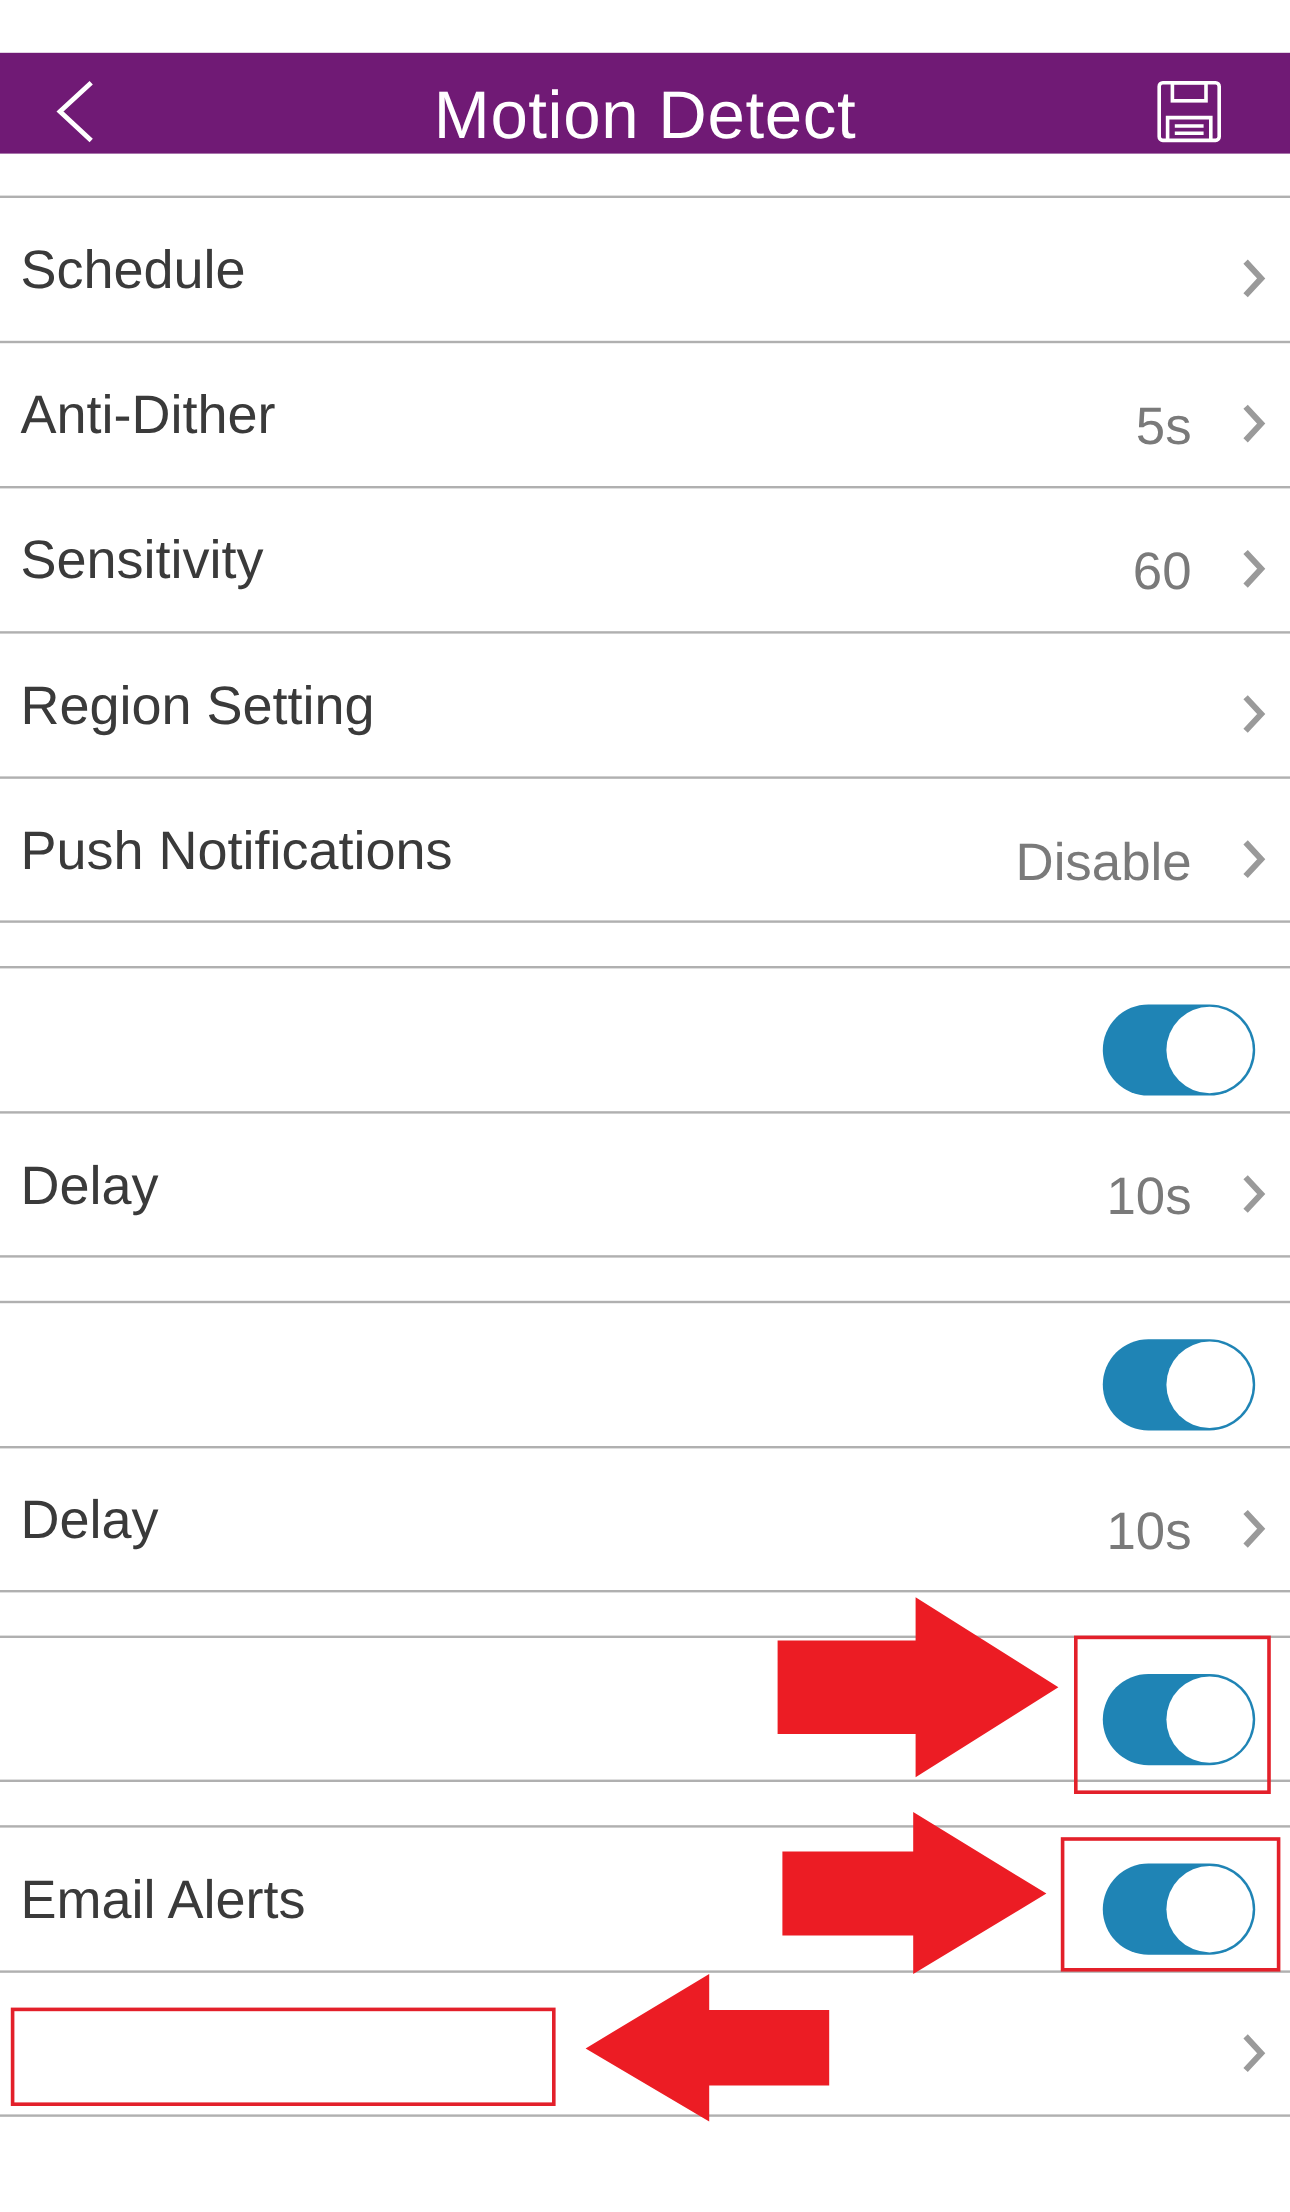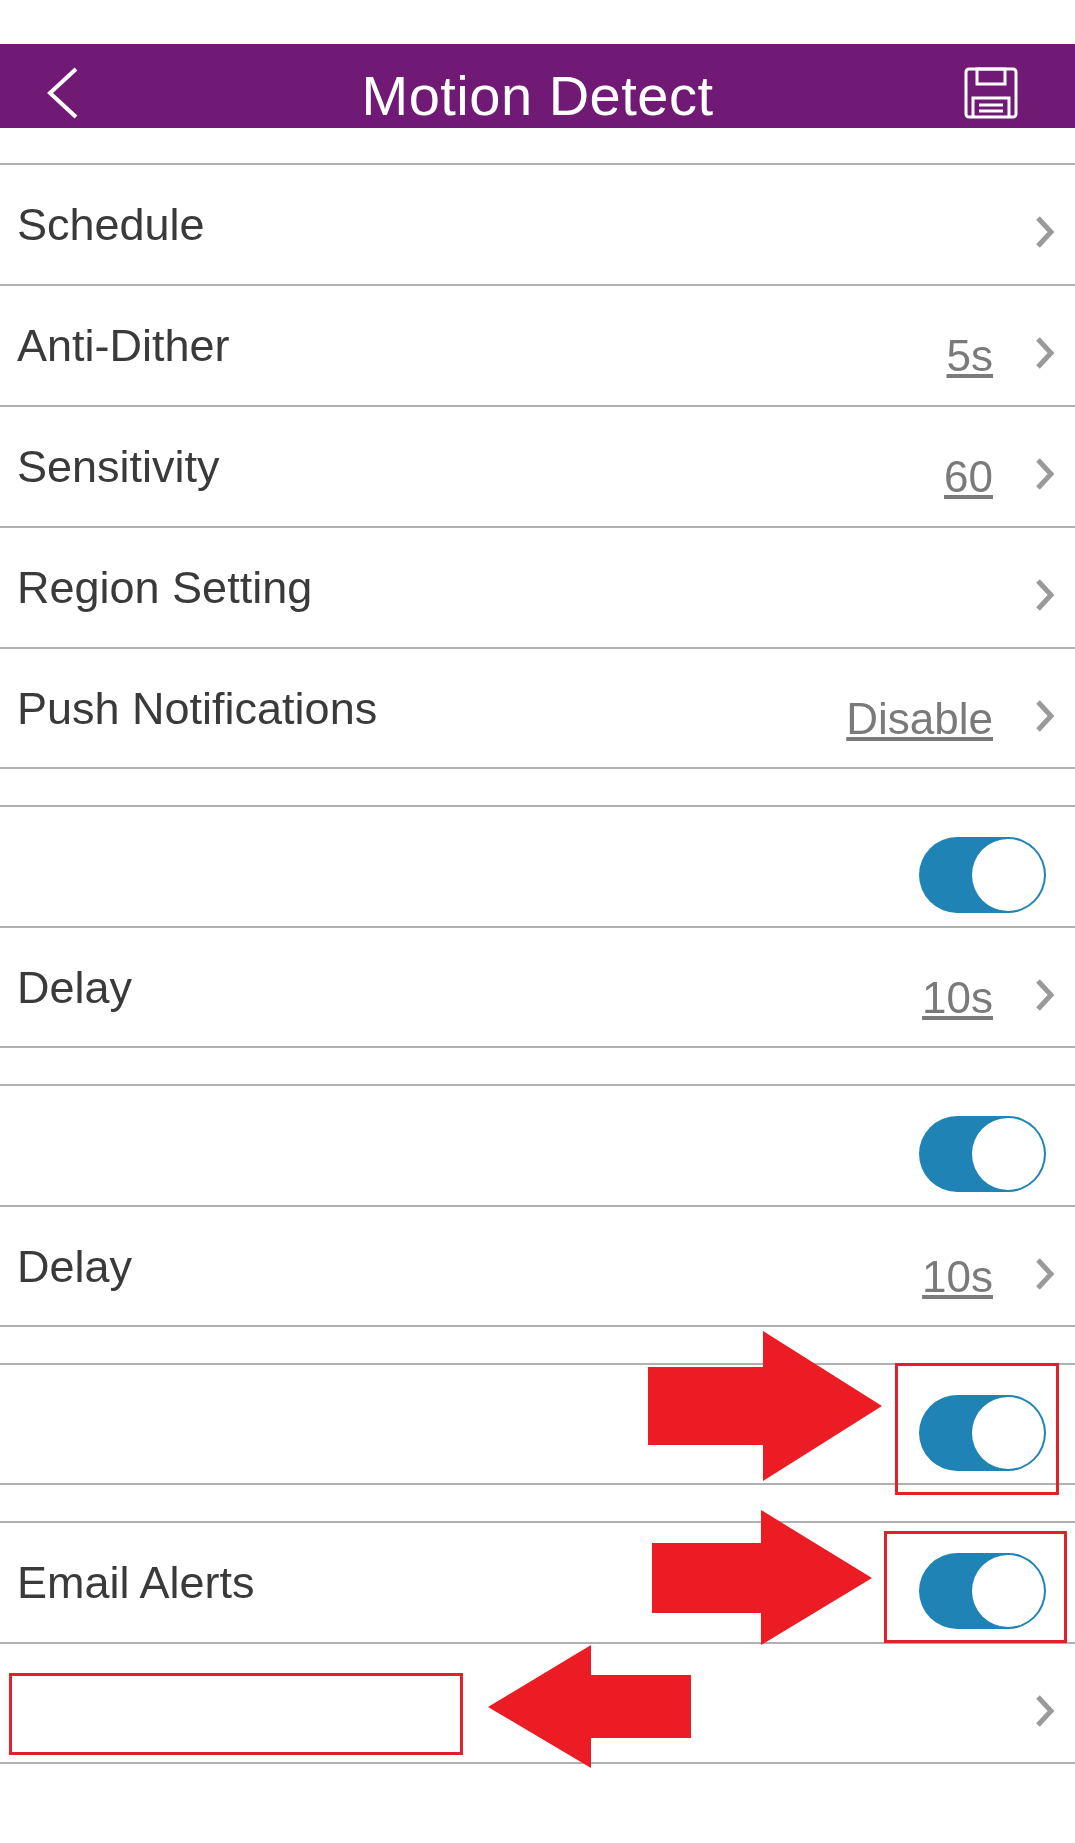--- a/index.html
+++ b/index.html
@@ -5,21 +5,21 @@
   html, body { margin:0; padding:0; }
   body { width:1075px; height:1843px; position:relative; background:#ffffff; overflow:hidden; font-family:"Liberation Sans", sans-serif; }
   .header { position:absolute; left:0; top:0; width:1075px; height:84px; background:#701a75; z-index:5;margin-top:44px; }
   .title { position:absolute; left:0; right:0; top:0; height:104px; line-height:104px; text-align:center; color:#ffffff; font-size:56px; letter-spacing:0.5px; }
   .back { position:absolute; left:38px; top:20px; width:50px; height:58px; cursor:pointer; }
   .save { position:absolute; left:958px; top:20px; width:66px; height:60px; cursor:pointer; }
   .sliver { position:absolute; left:948px; top:104px; width:70px; height:14px; background:#1f84b5; border-radius:0 0 30px 30px; z-index:1; }
   .divider { position:absolute; left:0; width:1075px; height:2px; background:#b0b0b0; }
   .row { position:absolute; left:0; width:1075px; height:118px; cursor:pointer; }
   .label { position:absolute; left:17px; top:0; height:121px; line-height:121px; font-size:45px; color:#3a3a3a; white-space:nowrap; }
-  .value { position:absolute; right:82px; top:10px; height:121px; line-height:121px; font-size:44px; color:#7a7a7a; text-align:right; white-space:nowrap;text-decoration:underline; }
+  .value { position:absolute; right:82px; top:10px; height:121px; line-height:121px; font-size:44px; color:#7a7a7a; text-align:right; white-space:nowrap; }
   .chev { position:absolute; left:1031px; top:50px; width:26px; height:36px; }
   .toggle { position:absolute; left:919px; top:31px; width:127px; height:76px; border-radius:38px; background:#1f84b5; cursor:pointer; }
   .knob { position:absolute; right:2px; top:2px; width:72px; height:72px; border-radius:50%; background:#ffffff; }
   .annot { position:absolute; z-index:10; pointer-events:none; }
   .redbox { position:absolute; border:3px solid #e3202a; box-sizing:border-box; z-index:10; }
 </style>
 </head>
 <body>
 
 <div class="header">

